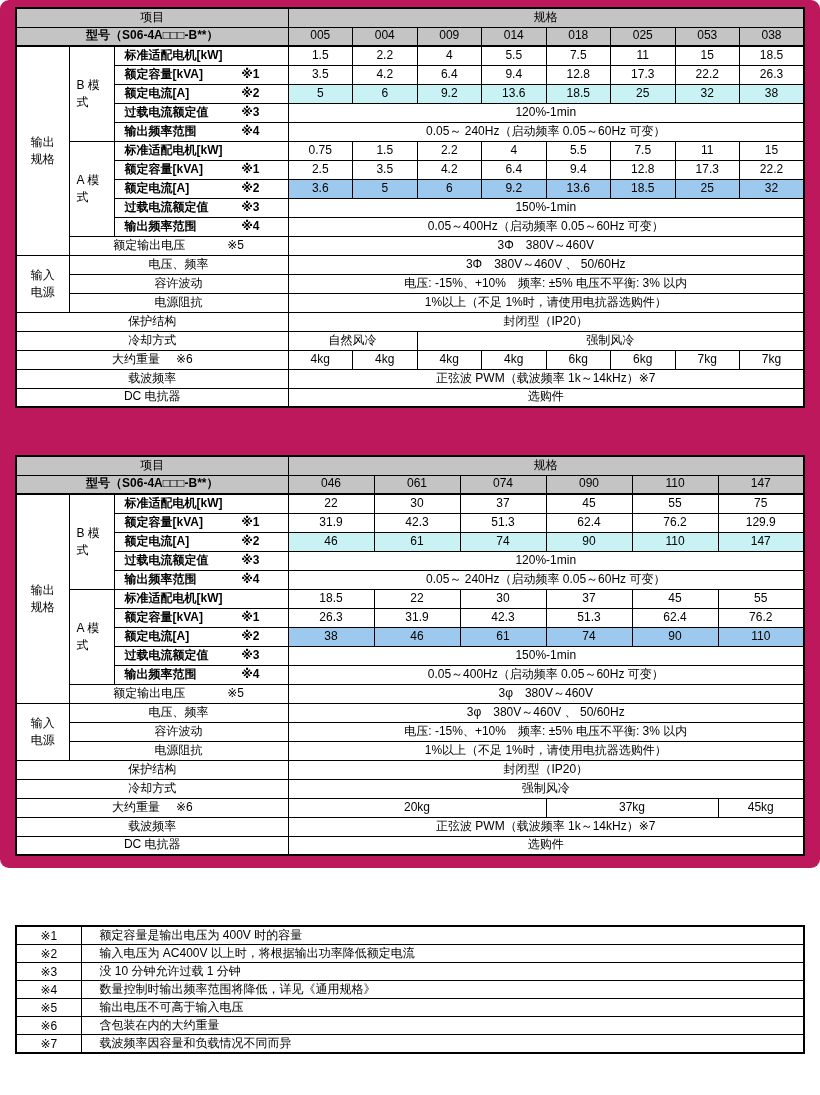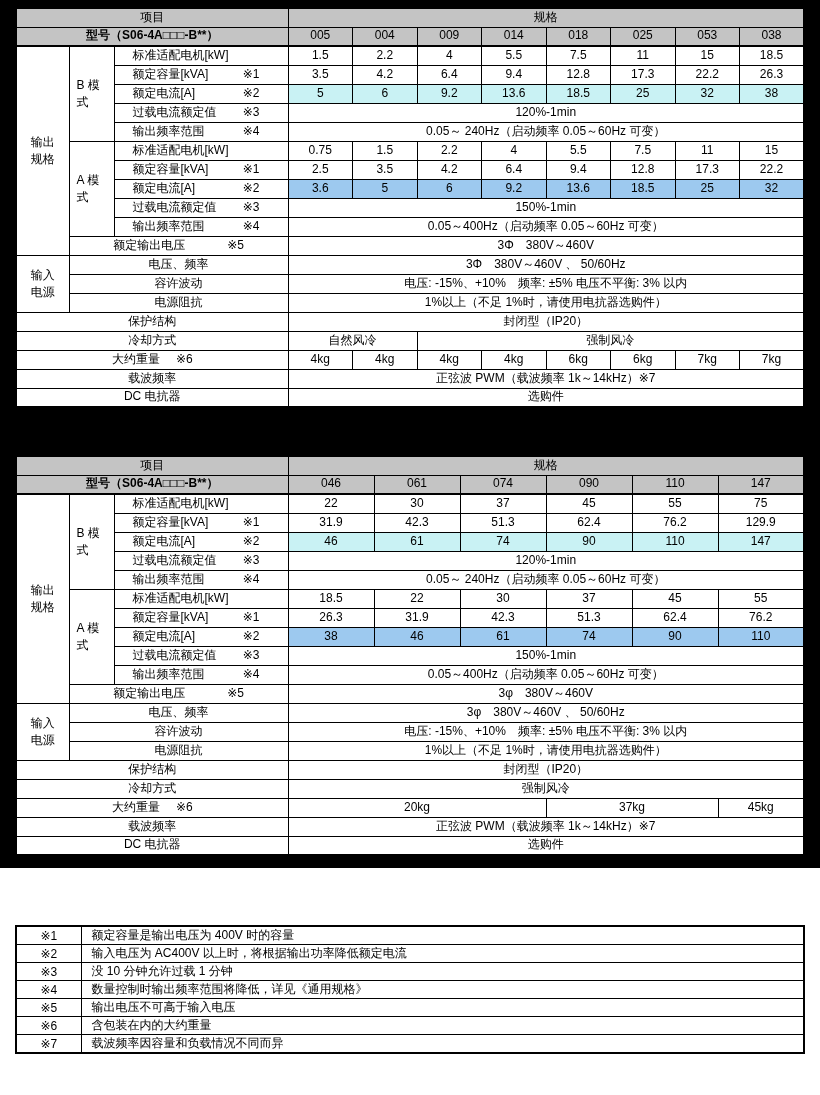--- a/index.html
+++ b/index.html
@@ -2,21 +2,21 @@
 <html style="--hdr: #c4c4c4; --cyan: #c9f2f4; --blue: #9dc9ef;"><head>
 <meta charset="utf-8">
 <style>
   * { margin:0; padding:0; box-sizing:border-box; }
   html,body { background:#ffffff; }
   body {
     width:820px; height:1095px;
     font-family:"Liberation Sans","DejaVu Sans",sans-serif;
     color:#000;
   }
-  .page { position:relative; width:820px; height:868px; background:#000000; }
+  .page { position:relative; width:820px; height:868px; background:#be185d;border-radius:9px; }
 
   table.spec {
     position:absolute; left:15px;
     border-collapse:collapse; table-layout:fixed;
     border:2px solid #000; background:#fff;
   }
   #table1 { top:7px;   width:788px; }
   #table2 { top:455px; width:788px; }
 
   table.spec td {
@@ -31,21 +31,22 @@
     padding:0;
   }
   td.hdr  { background:var(--hdr, #c4c4c4); }
   td.left { text-align:left; padding-left:6px;font-weight:bold; }
   td.cyan { background:var(--cyan, #c9f2f4); }
   td.blue { background:var(--blue, #9dc9ef); }
   tr.model-row td { border-bottom:2px solid #000; }
 
   .lblwrap {
     display:flex; justify-content:space-between; align-items:center;
-    padding:0 28px 0 18px;
+    padding:0 28px 0 10px;
+    font-weight:bold;
   }
   .cwrap { display:flex; justify-content:center; align-items:center; gap:16px; }
   .cwrap.wide { gap:42px;text-align:center; }
 
   .vtext {
     display:inline-block; width:26px; line-height:1.4;
     white-space:normal; word-break:break-all; text-align:center;
   }
   .mtext {
     display:inline-block; width:30px; line-height:1.4;
@@ -55,21 +56,21 @@
   #footnotes {
     position:absolute; left:15px; top:925px; width:790px;
     border-collapse:collapse; table-layout:fixed;
     border:2px solid #000; background:#fff;
   }
   #footnotes td {
     border:1px solid #000; height:18px; font-size:12px;
     vertical-align:middle; white-space:nowrap; overflow:hidden;
   }
   #footnotes td.mark  { text-align:center; }
-  #footnotes td.ftext { text-align:left; padding-left:10px; }
+  #footnotes td.ftext { text-align:left; padding-left:18px; }
 </style>
 </head>
 <body>
 
 <div class="page" id="root">
     <table class="spec" id="table1">
       <colgroup>
         <col style="width: 53px;">
         <col style="width: 45px;">
         <col style="width: 174px;">

